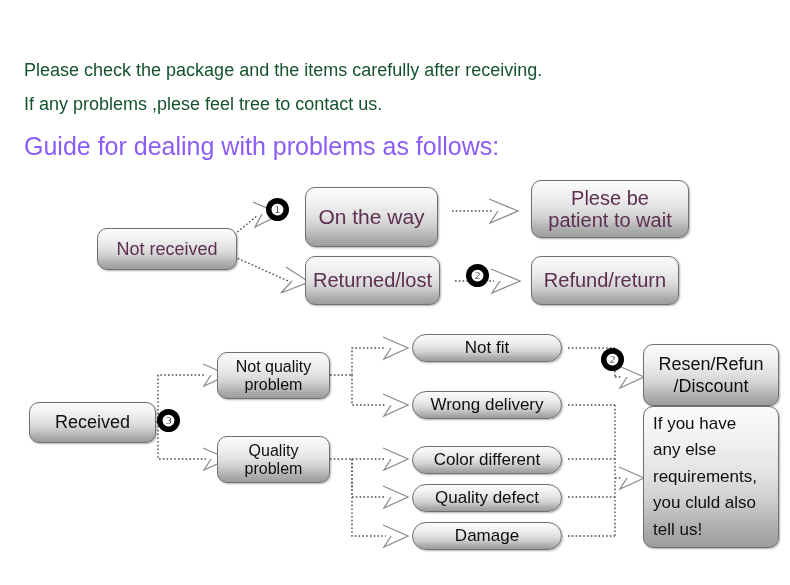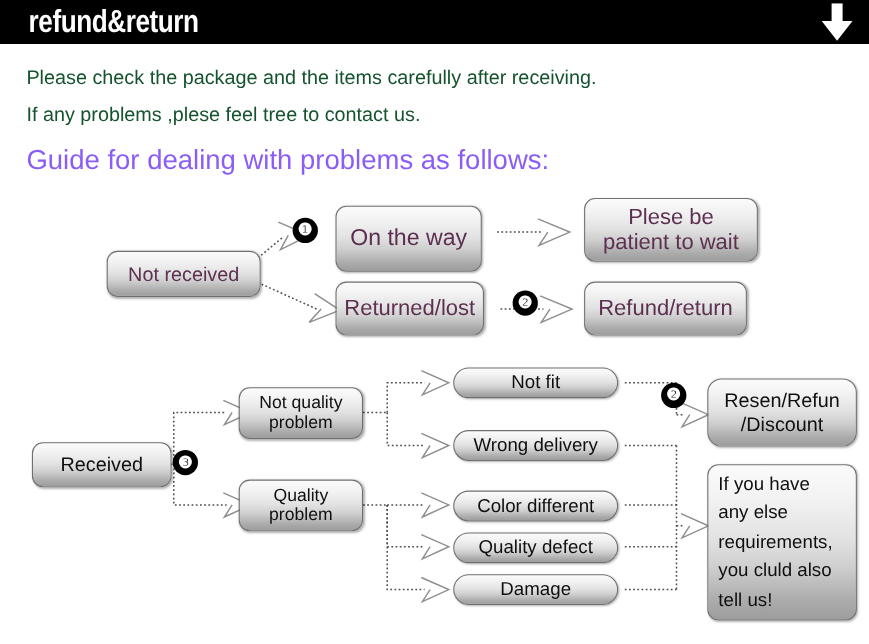--- a/index.html
+++ b/index.html
@@ -121,26 +121,20 @@
     stroke: #8d8d8d;
     stroke-width: 1.3;
     stroke-linejoin: miter;
   }
 </style>
 </head>
 <body>
 
 <div id="page">
 
-  <div id="header-bar">
-    <div id="header-title">refund&amp;return</div>
-    <svg id="header-arrow" viewBox="0 0 34 35">
-      <polygon points="12,0 22,0 22,16 31,16 17,34 3,16 12,16" fill="#ffffff"></polygon>
-    </svg>
-  </div>
 
   <div class="intro-line" id="intro-line-1">Please check the package and the items carefully after receiving.</div>
   <div class="intro-line" id="intro-line-2">If any problems ,plese feel tree to contact us.</div>
   <div id="guide-heading">Guide for dealing with problems as follows:</div>
 
   <svg id="connectors" viewBox="0 0 790 585">
 
     <path class="conn" d="M217,249 L258,215"></path>
     <polyline class="head" points="253,202 281,214 255,227 262,214"></polyline>
     <path class="conn" d="M217,249 L288,281"></path>
@@ -216,22 +210,22 @@
   <div class="box dark pill" style="left:412px; top:391px; width:150px; height:28px; font-size:17px;">Wrong delivery</div>
 
   <div class="box dark pill" style="left:412px; top:446px; width:150px; height:28px; font-size:17px;">Color different</div>
 
   <div class="box dark pill" style="left:412px; top:484px; width:150px; height:28px; font-size:17px;">Quality defect</div>
 
   <div class="box dark pill" style="left:412px; top:522px; width:150px; height:28px; font-size:17px;">Damage</div>
 
   <div class="marker" style="left:601px; top:348px;">❷</div>
 
-  <div class="box dark" style="left:643px; top:344px; width:136px; height:62px; font-size:18px; line-height:1.25;border-radius:13px;">Resen/Refun
+  <div class="box dark" style="left:643px; top:344px; width:136px; height:62px; font-size:18px; line-height:1.25;">Resen/Refun
 /Discount</div>
 
-  <div class="box dark left-align" style="left:643px; top:422px; width:136px; height:142px; font-size:17px;">If you have
+  <div class="box dark left-align" style="left:643px; top:406px; width:136px; height:142px; font-size:17px;">If you have
 any else
 requirements,
 you cluld also
 tell us!</div>
 
 </div>
 
 </body></html>

